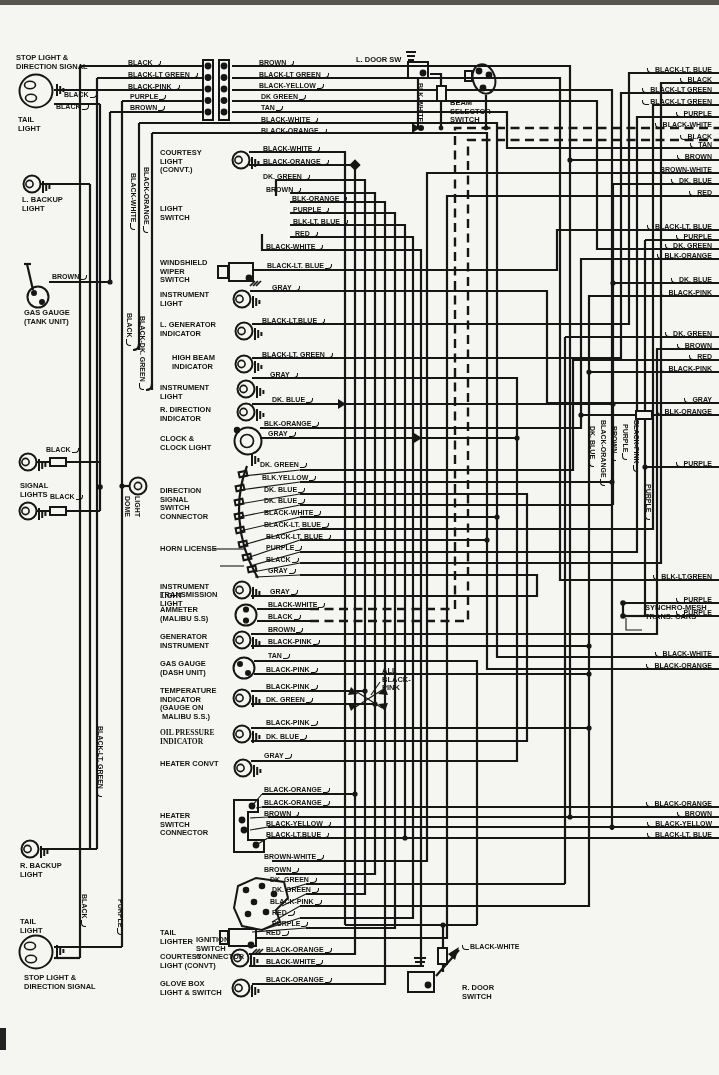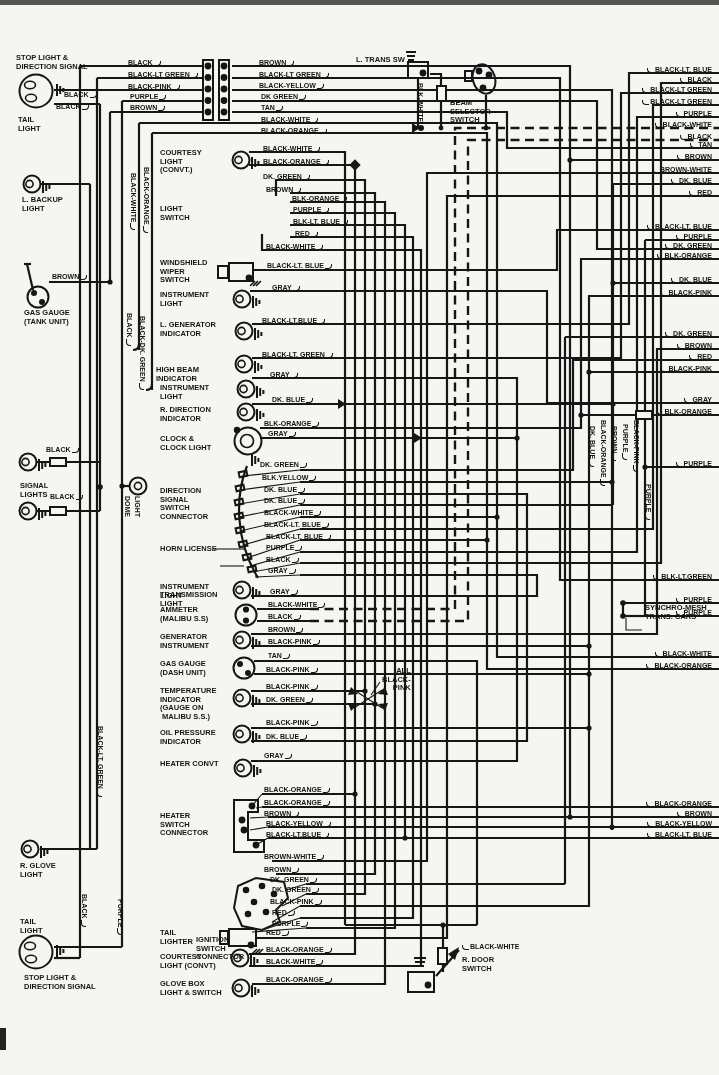--- a/index.html
+++ b/index.html
@@ -467,39 +467,39 @@
       <div class="lbl nm" style="left: 16px; top: 54px;">STOP LIGHT &amp;
 DIRECTION SIGNAL</div>
       <div class="lbl nm" style="left: 18px; top: 116px;">TAIL
 LIGHT</div>
       <div class="lbl nm" style="left: 22px; top: 196px;">L. BACKUP
 LIGHT</div>
       <div class="lbl nm" style="left: 24px; top: 309px;">GAS GAUGE
 (TANK UNIT)</div>
       <div class="lbl nm" style="left: 20px; top: 482px;">SIGNAL
 LIGHTS</div>
-      <div class="lbl nm" style="left: 20px; top: 862px;">R. GLOVE
+      <div class="lbl nm" style="left: 20px; top: 862px;">R. BACKUP
 LIGHT</div>
       <div class="lbl nm" style="left: 20px; top: 918px;">TAIL
 LIGHT</div>
       <div class="lbl nm" style="left: 24px; top: 974px;">STOP LIGHT &amp;
 DIRECTION SIGNAL</div>
       <div class="lbl nm" style="left: 160px; top: 149px;">COURTESY
 LIGHT
 (CONVT.)</div>
       <div class="lbl nm" style="left: 160px; top: 205px;">LIGHT
 SWITCH</div>
       <div class="lbl nm" style="left: 160px; top: 259px;">WINDSHIELD
 WIPER
 SWITCH</div>
       <div class="lbl nm" style="left: 160px; top: 291px;">INSTRUMENT
 LIGHT</div>
       <div class="lbl nm" style="left: 160px; top: 321px;">L. GENERATOR
 INDICATOR</div>
-      <div class="lbl nm" style="left: 156px; top: 354px; margin-top: 12px;">HIGH BEAM
+      <div class="lbl nm" style="left: 172px; top: 354px;">HIGH BEAM
 INDICATOR</div>
       <div class="lbl nm" style="left: 160px; top: 384px;">INSTRUMENT
 LIGHT</div>
       <div class="lbl nm" style="left: 160px; top: 406px;">R. DIRECTION
 INDICATOR</div>
       <div class="lbl nm" style="left: 160px; top: 435px;">CLOCK &amp;
 CLOCK LIGHT</div>
       <div class="lbl nm" style="left: 160px; top: 487px;">DIRECTION
 SIGNAL
 SWITCH
@@ -512,42 +512,42 @@
       <div class="lbl nm" style="left: 160px; top: 606px;">AMMETER
 (MALIBU S.S)</div>
       <div class="lbl nm" style="left: 160px; top: 633px;">GENERATOR
 INSTRUMENT</div>
       <div class="lbl nm" style="left: 160px; top: 660px;">GAS GAUGE
 (DASH UNIT)</div>
       <div class="lbl nm" style="left: 160px; top: 687px;">TEMPERATURE
 INDICATOR
 (GAUGE ON
  MALIBU S.S.)</div>
-      <div class="lbl nm" style="left: 160px; top: 729px;">OIL PRESSURE
+      <div class="lbl nm" style="left: 160px; top: 729px; font-family: Liberation Serif, serif;">OIL PRESSURE
 INDICATOR</div>
       <div class="lbl nm" style="left: 160px; top: 760px;">HEATER CONVT</div>
       <div class="lbl nm" style="left: 160px; top: 812px;">HEATER
 SWITCH
 CONNECTOR</div>
       <div class="lbl nm" style="left: 160px; top: 936px; margin-left: 36px;">IGNITION
 SWITCH
 CONNECTOR</div>
       <div class="lbl nm" style="left: 160px; top: 929px;">TAIL
 LIGHTER</div>
       <div class="lbl nm" style="left: 160px; top: 953px;">COURTESY
 LIGHT (CONVT)</div>
       <div class="lbl nm" style="left: 160px; top: 980px;">GLOVE BOX
 LIGHT &amp; SWITCH</div>
-      <div class="lbl nm" style="left: 356px; top: 56px;">L. TRANS SW</div>
+      <div class="lbl nm" style="left: 356px; top: 56px;">L. DOOR SW</div>
       <div class="lbl nm" style="left: 450px; top: 99px;">BEAM
 SELECTOR
 SWITCH</div>
-      <div class="lbl nm" style="left: 462px; top: 956px;">R. DOOR
+      <div class="lbl nm" style="left: 462px; top: 984px;">R. DOOR
 SWITCH</div>
-      <div class="lbl nm" style="left: 382px; top: 667px; text-align: right;">ALL
+      <div class="lbl nm" style="left: 382px; top: 667px;">ALL
 BLACK-
 PINK</div>
       <div class="lbl nm" style="left: 645px; top: 604px;">SYNCHRO-MESH
 TRANS. CARS</div>
       <div class="lbl a" style="left: 128px; top: 59px;">BLACK</div>
       <div class="lbl a" style="left: 128px; top: 71px;">BLACK-LT GREEN</div>
       <div class="lbl a" style="left: 128px; top: 83px;">BLACK-PINK</div>
       <div class="lbl a" style="left: 130px; top: 93px;">PURPLE</div>
       <div class="lbl a" style="left: 130px; top: 104px;">BROWN</div>
       <div class="lbl a" style="left: 64px; top: 91px;">BLACK</div>

